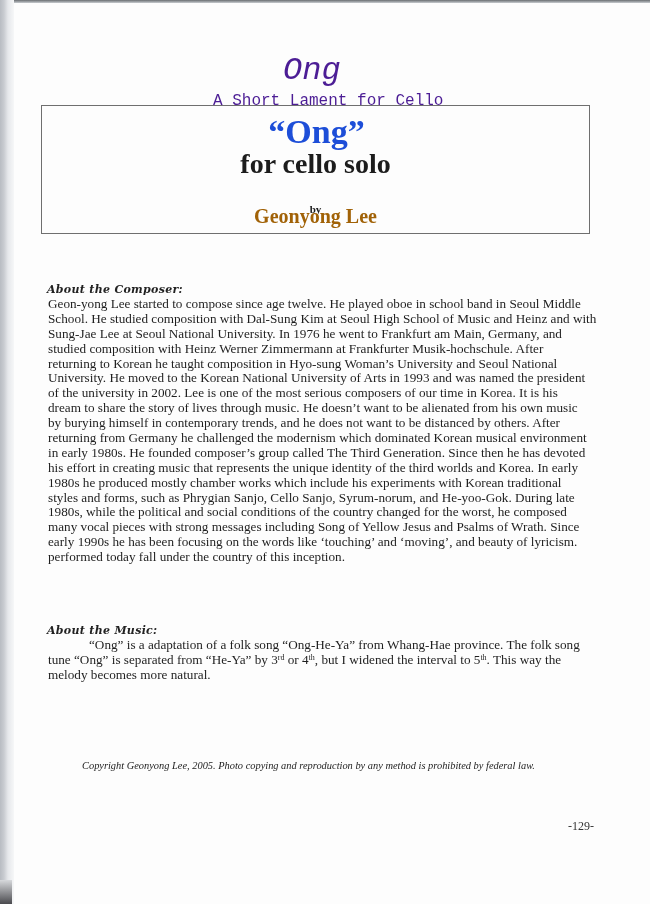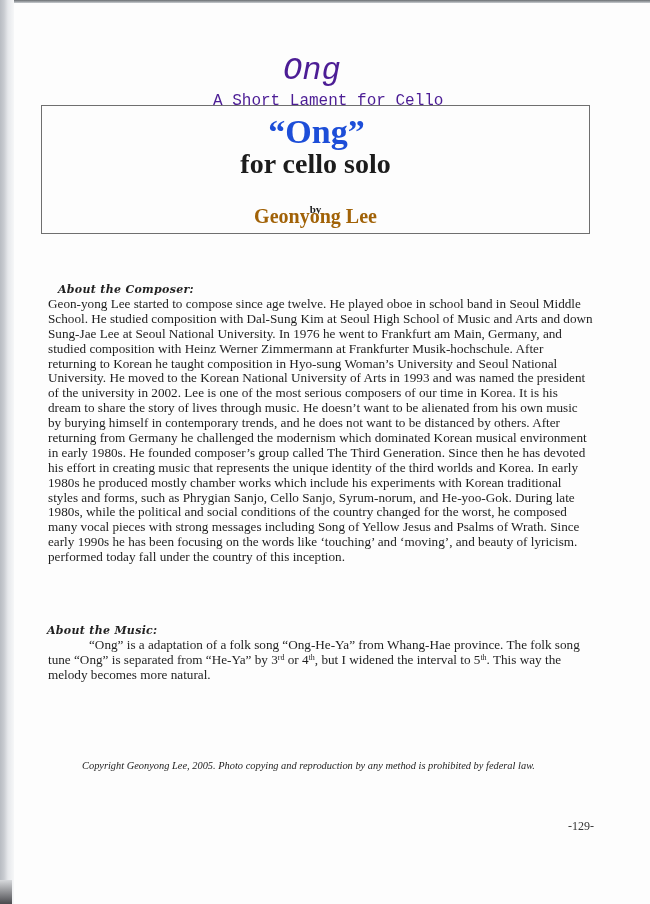--- a/index.html
+++ b/index.html
@@ -75,21 +75,21 @@
     
     .section-heading {
       position: absolute;
       font-family: "DejaVu Serif", serif;
       font-style: italic;
       font-weight: bold;
       font-size: 11px;
       color: #222;
       letter-spacing: 0.3px;
     }
-    .h-composer { left: 58px; top: 283px; }
+    .h-composer { left: 47px; top: 283px; }
     .h-music { left: 47px; top: 624px; }
 
     .body-text {
       position: absolute;
       left: 48px;
       width: 580px;
       font-size: 13.2px;
       line-height: 14.9px;
       color: #1e1e1e;
       white-space: nowrap;
@@ -131,21 +131,21 @@
   <div class="title-main">“Ong”</div>
   <div class="title-sub">for cello solo</div>
   <div class="title-by">by</div>
   <div class="title-composer">Geonyong Lee</div>
 </div>
 
 <div class="section-heading h-composer">About the Composer:</div>
 
 <div class="body-text composer-text">
   <span class="line">Geon-yong Lee started to compose since age twelve. He played oboe in school band in Seoul Middle</span>
-  <span class="line">School. He studied composition with Dal-Sung Kim at Seoul High School of Music and Arts and down</span>
+  <span class="line">School. He studied composition with Dal-Sung Kim at Seoul High School of Music and Heinz and with</span>
   <span class="line">Sung-Jae Lee at Seoul National University. In 1976 he went to Frankfurt am Main, Germany, and</span>
   <span class="line">studied composition with Heinz Werner Zimmermann at Frankfurter Musik-hochschule. After</span>
   <span class="line">returning to Korean he taught composition in Hyo-sung Woman’s University and Seoul National</span>
   <span class="line">University. He moved to the Korean National University of Arts in 1993 and was named the president</span>
   <span class="line">of the university in 2002. Lee is one of the most serious composers of our time in Korea. It is his</span>
   <span class="line">dream to share the story of lives through music. He doesn’t want to be alienated from his own music</span>
   <span class="line">by burying himself in contemporary trends, and he does not want to be distanced by others. After</span>
   <span class="line">returning from Germany he challenged the modernism which dominated Korean musical environment</span>
   <span class="line">in early 1980s.  He founded composer’s group called The Third Generation. Since then he has devoted</span>
   <span class="line">his effort in creating music that represents the unique identity of the third worlds and Korea. In early</span>

